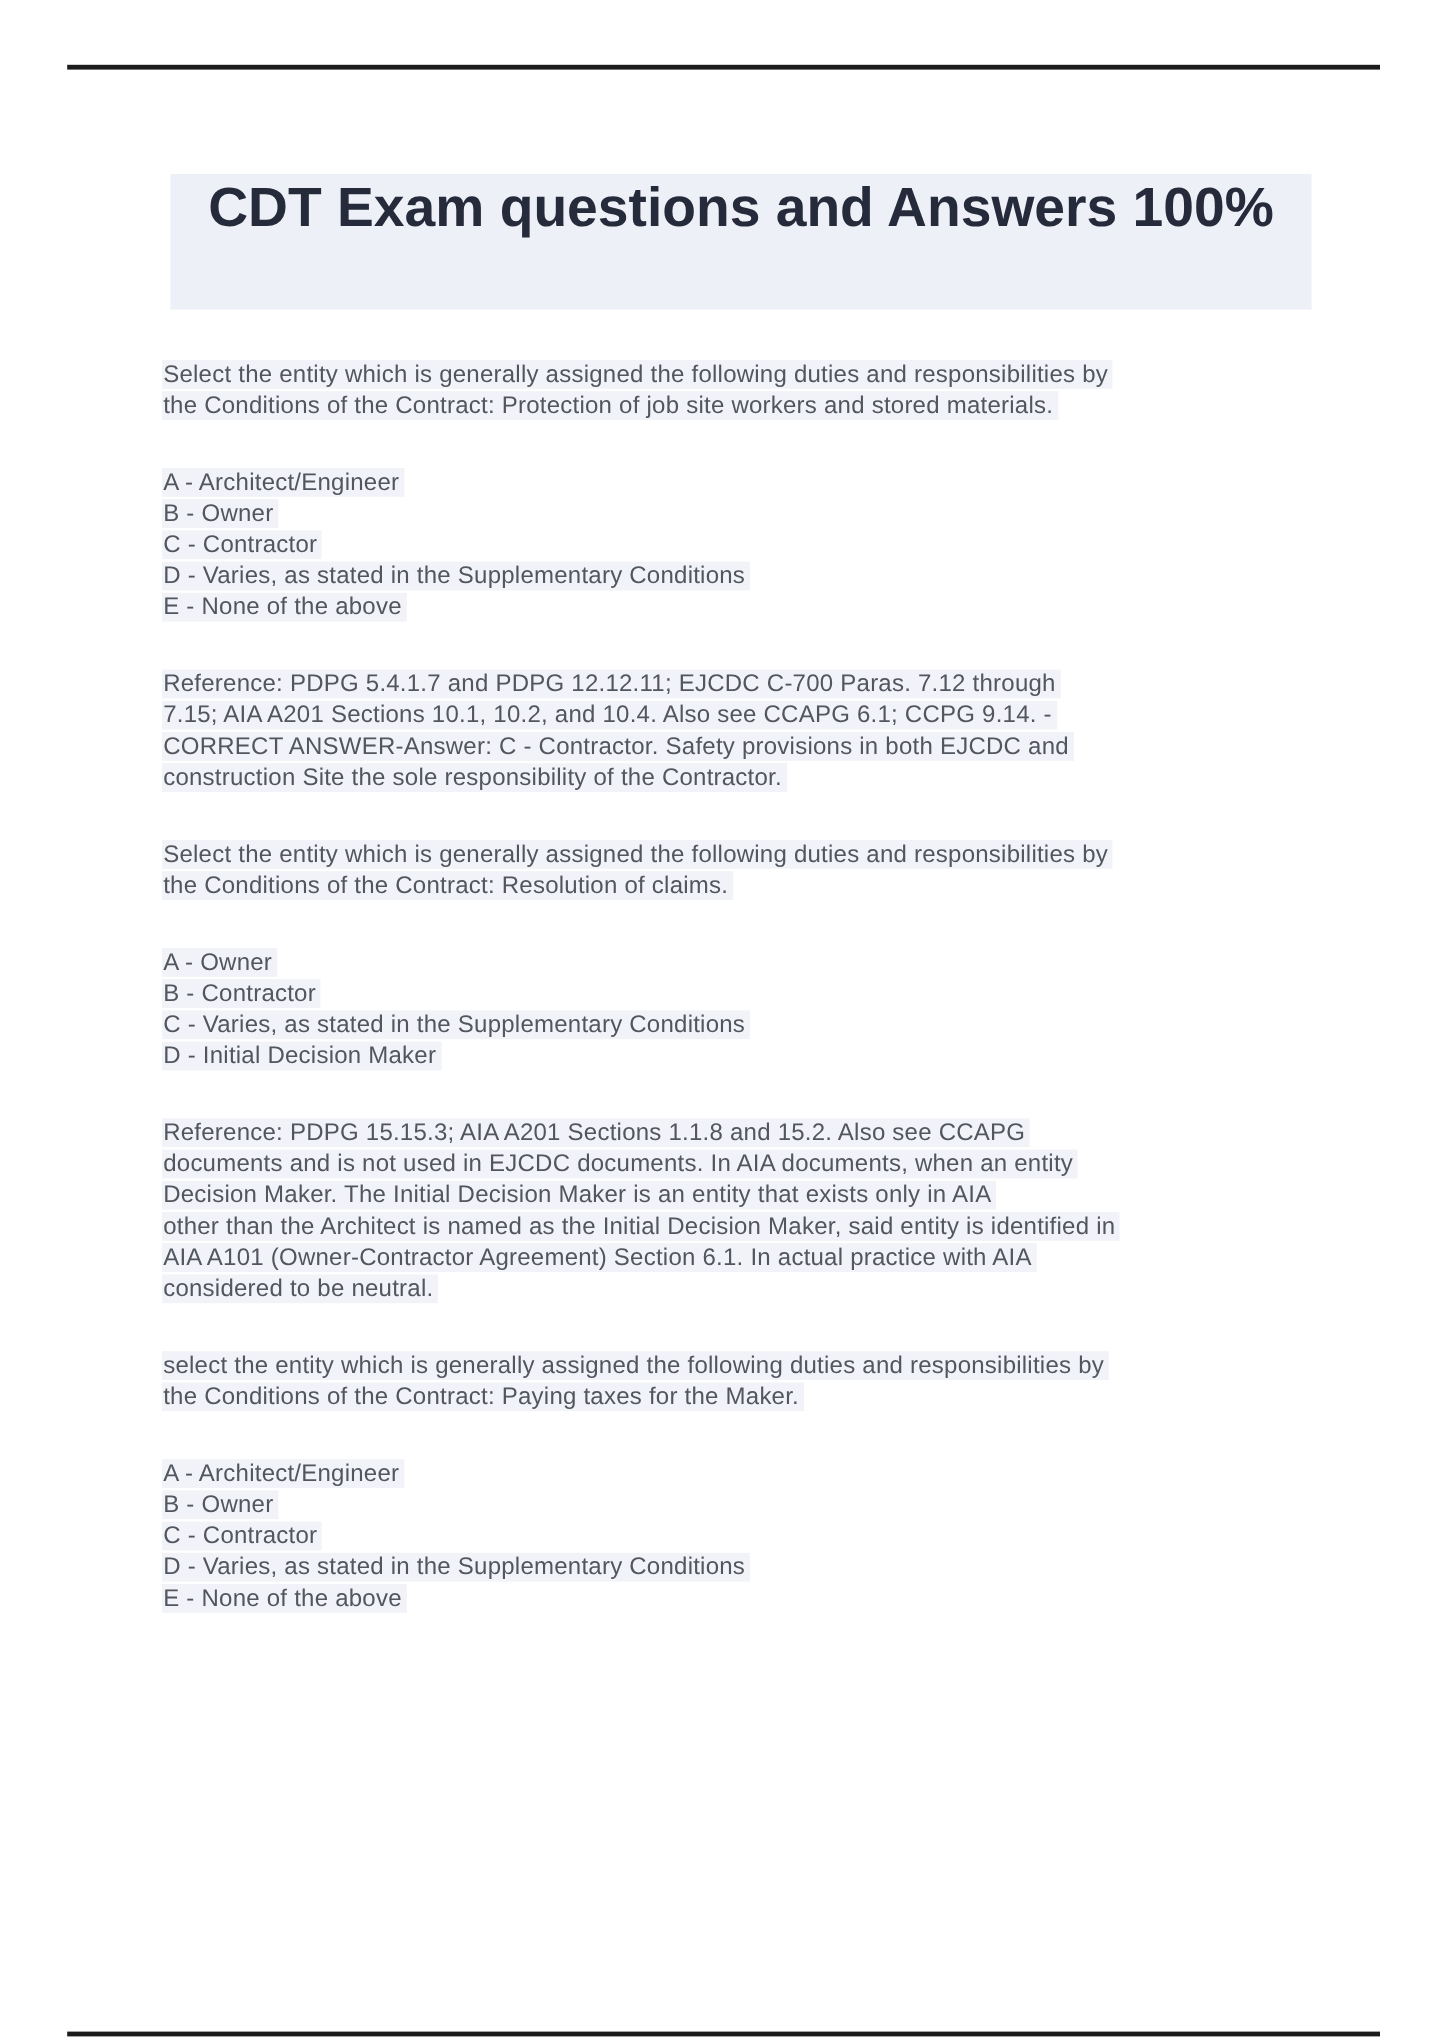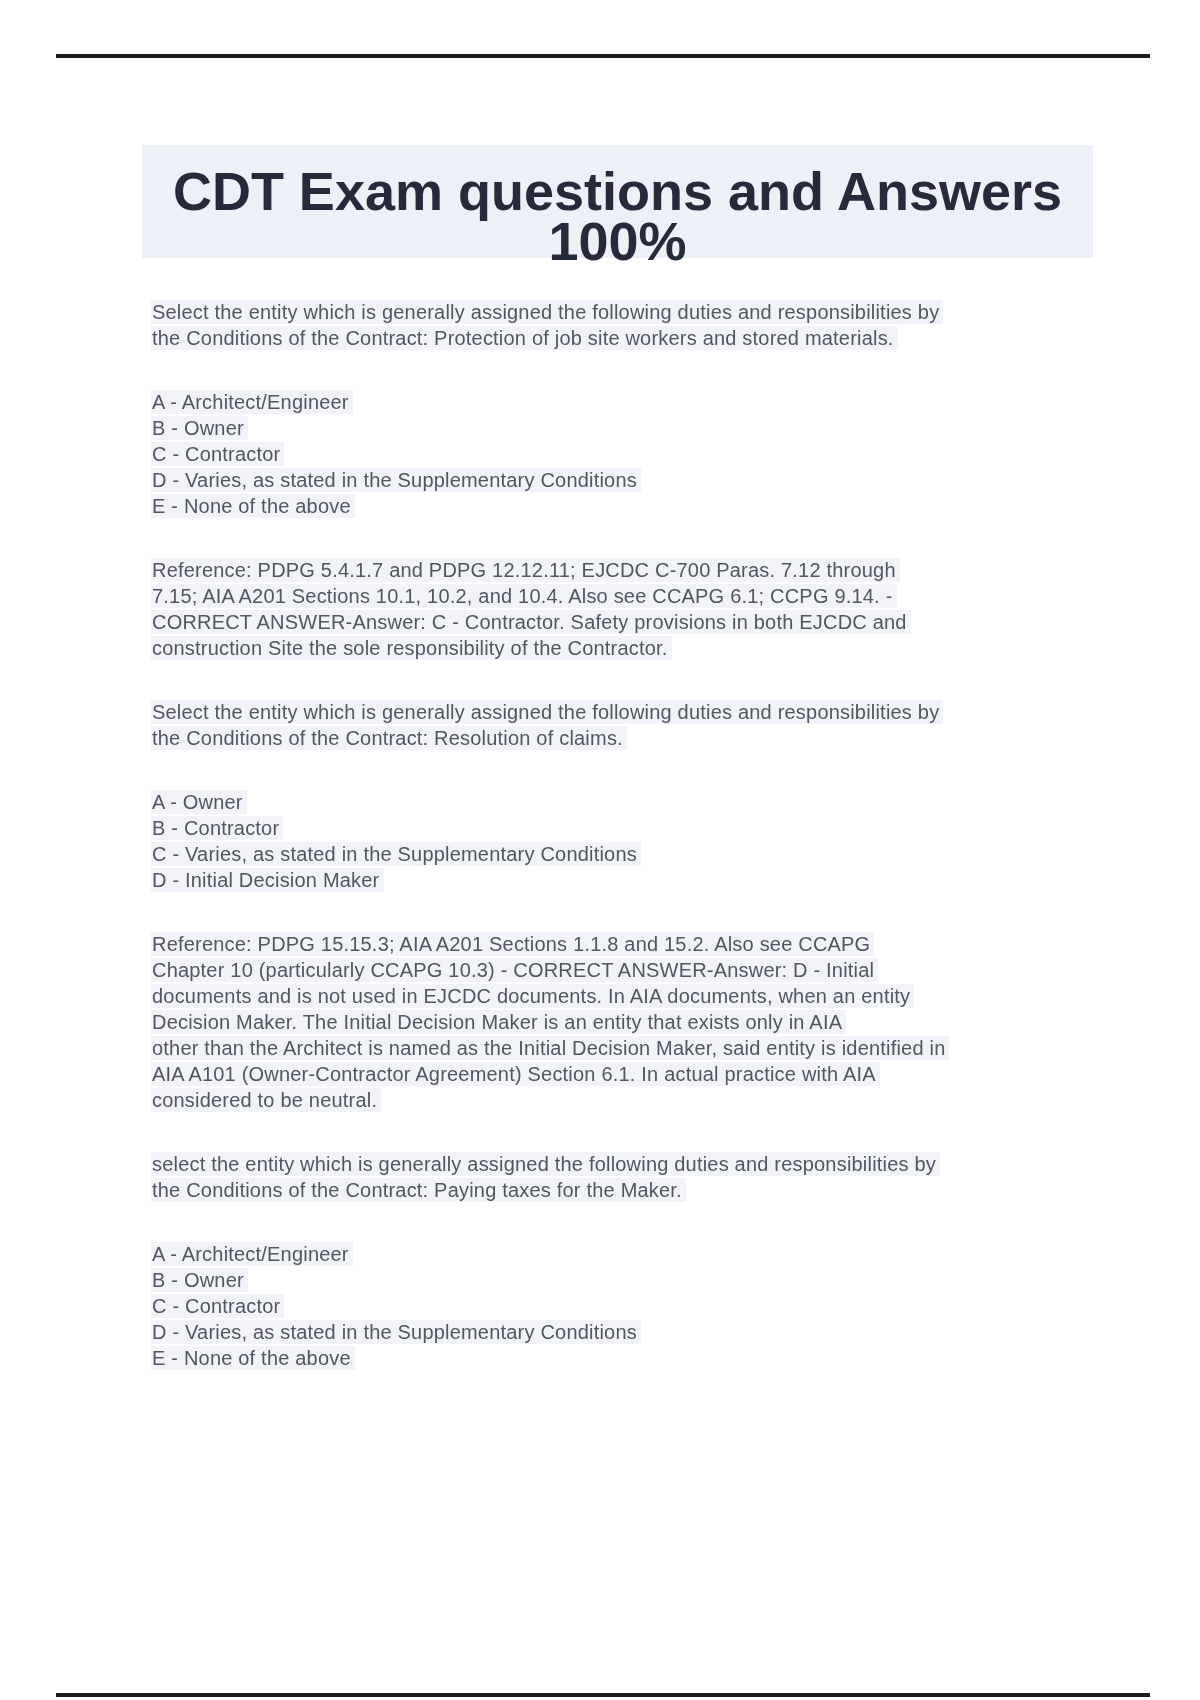--- a/index.html
+++ b/index.html
@@ -31,35 +31,34 @@
   .rule-bottom { top: 1693px; }
   .title-block {
     position: absolute;
     left: 142px;
     top: 145px;
     width: 951px;
     height: 113px;
     background: var(--title-bg);
     color: var(--title-text);
     font-weight: bold;
-    font-size: 54px;
+    font-size: 46px;
     line-height: 50px;
     text-align: center;
-    padding-top: 21px;
+    padding-top: 2px;
   }
   .doc-body {
     position: absolute;
     left: 135px;
     top: 299px;
     width: 960px;
     color: var(--body-text);
     font-size: 20px;
     line-height: 26px;
     letter-spacing: 0.2px;
-    margin-left: 16px;
   }
   .block { margin-bottom: 38px; }
   .block:last-child { margin-bottom: 0; }
   .line { white-space: nowrap; height: 26px; }
   .hl {
     background: var(--line-highlight);
     padding: 1px 4px 1px 1px;
   }
 </style>
 </head>
@@ -95,21 +94,20 @@
         <div class="line"><span class="hl">the Conditions of the Contract: Resolution of claims.</span></div>
       </div>
       <div class="block">
         <div class="line"><span class="hl">A - Owner</span></div>
         <div class="line"><span class="hl">B - Contractor</span></div>
         <div class="line"><span class="hl">C - Varies, as stated in the Supplementary Conditions</span></div>
         <div class="line"><span class="hl">D - Initial Decision Maker</span></div>
       </div>
       <div class="block">
         <div class="line"><span class="hl">Reference: PDPG 15.15.3; AIA A201 Sections 1.1.8 and 15.2. Also see CCAPG</span></div>
-        <div class="line"><span class="hl">Chapter 10 (particularly CCAPG 10.3) - CORRECT ANSWER-Answer: D - Initial</span></div>
         <div class="line"><span class="hl">documents and is not used in EJCDC documents. In AIA documents, when an entity</span></div>
         <div class="line"><span class="hl">Decision Maker. The Initial Decision Maker is an entity that exists only in AIA</span></div>
         <div class="line"><span class="hl">other than the Architect is named as the Initial Decision Maker, said entity is identified in</span></div>
         <div class="line"><span class="hl">AIA A101 (Owner-Contractor Agreement) Section 6.1. In actual practice with AIA</span></div>
         <div class="line"><span class="hl">considered to be neutral.</span></div>
       </div>
       <div class="block">
         <div class="line"><span class="hl">select the entity which is generally assigned the following duties and responsibilities by</span></div>
         <div class="line"><span class="hl">the Conditions of the Contract: Paying taxes for the Maker.</span></div>
       </div>

